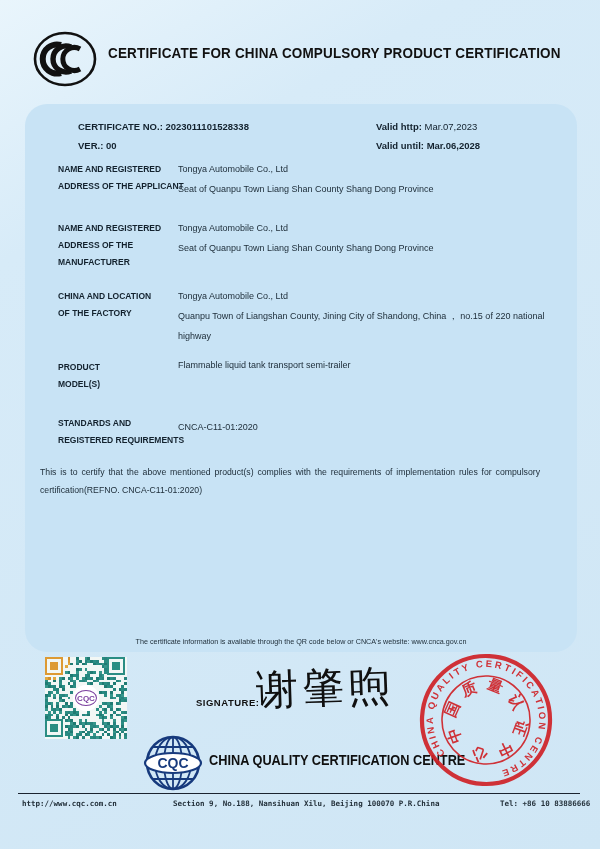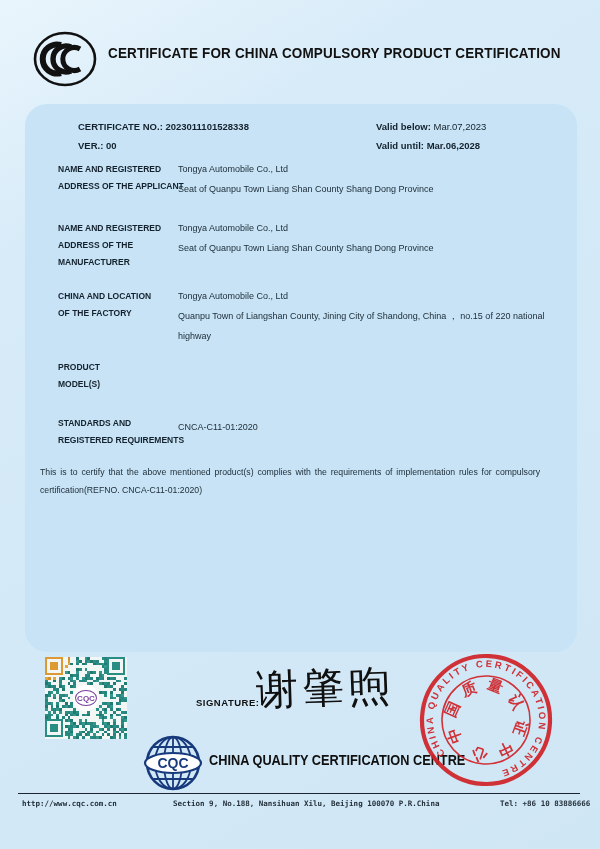--- a/index.html
+++ b/index.html
@@ -51,21 +51,21 @@
   </svg>
   <div class="abs page-title">CERTIFICATE FOR CHINA COMPULSORY PRODUCT CERTIFICATION</div>
 
   <div class="abs panel">
 
     <div class="abs certline" style="left:53px;top:17px;">
       <span class="b">CERTIFICATE NO.:</span>
       <span class="b">2023011101528338</span>
     </div>
     <div class="abs certline" style="left:351px;top:17px;">
-      <span class="b">Valid below:</span>
+      <span class="b">Valid http:</span>
       <span>Mar.07,2023</span>
     </div>
     <div class="abs certline" style="left:53px;top:36px;">
       <span class="b">VER.:</span>
       <span class="b">00</span>
     </div>
     <div class="abs certline" style="left:351px;top:36px;">
       <span class="b">Valid until:</span>
       <span class="b">Mar.06,2028</span>
     </div>
@@ -105,36 +105,38 @@
       <div>highway</div>
     </div>
 
     <div class="abs" style="left:33px;top:255px;">
       <div class="sec-label">
         <div>PRODUCT</div>
         <div>MODEL(S)</div>
       </div>
     </div>
     <div class="abs sec-value" style="left:153px;top:253px;line-height:16px;">
+      <div>Flammable liquid tank transport semi-trailer</div>
     </div>
 
     <div class="abs" style="left:33px;top:311px;">
       <div class="sec-label">
         <div>STANDARDS AND</div>
         <div>REGISTERED REQUIREMENTS</div>
       </div>
     </div>
     <div class="abs sec-value" style="left:153px;top:313px;">
       <div>CNCA-C11-01:2020</div>
     </div>
 
     <div class="abs statement" style="left:15px;top:360px;">
       <div>This is to certify that the above mentioned product(s) complies with the requirements of implementation rules for compulsory certification(REFNO. CNCA-C11-01:2020)</div>
     </div>
 
+    <div class="abs qr-info">The certificate information is available through the QR code below or CNCA's website: www.cnca.gov.cn</div>
   </div>
 
   <div class="abs qr-box" id="qr">
     <div class="qr-center">
       <span>CQC</span>
     </div>
   <div style="position: absolute; left: 22.6207px; top: 0px; width: 2.82759px; height: 2.82759px; background: rgb(210, 143, 42);"></div>
       <div style="position: absolute; left: 31.1034px; top: 0px; width: 2.82759px; height: 2.82759px; background: rgb(31, 122, 114);"></div>
       <div style="position: absolute; left: 39.5862px; top: 0px; width: 2.82759px; height: 2.82759px; background: rgb(53, 150, 139);"></div>
       <div style="position: absolute; left: 42.4138px; top: 0px; width: 2.82759px; height: 2.82759px; background: rgb(31, 122, 114);"></div>

